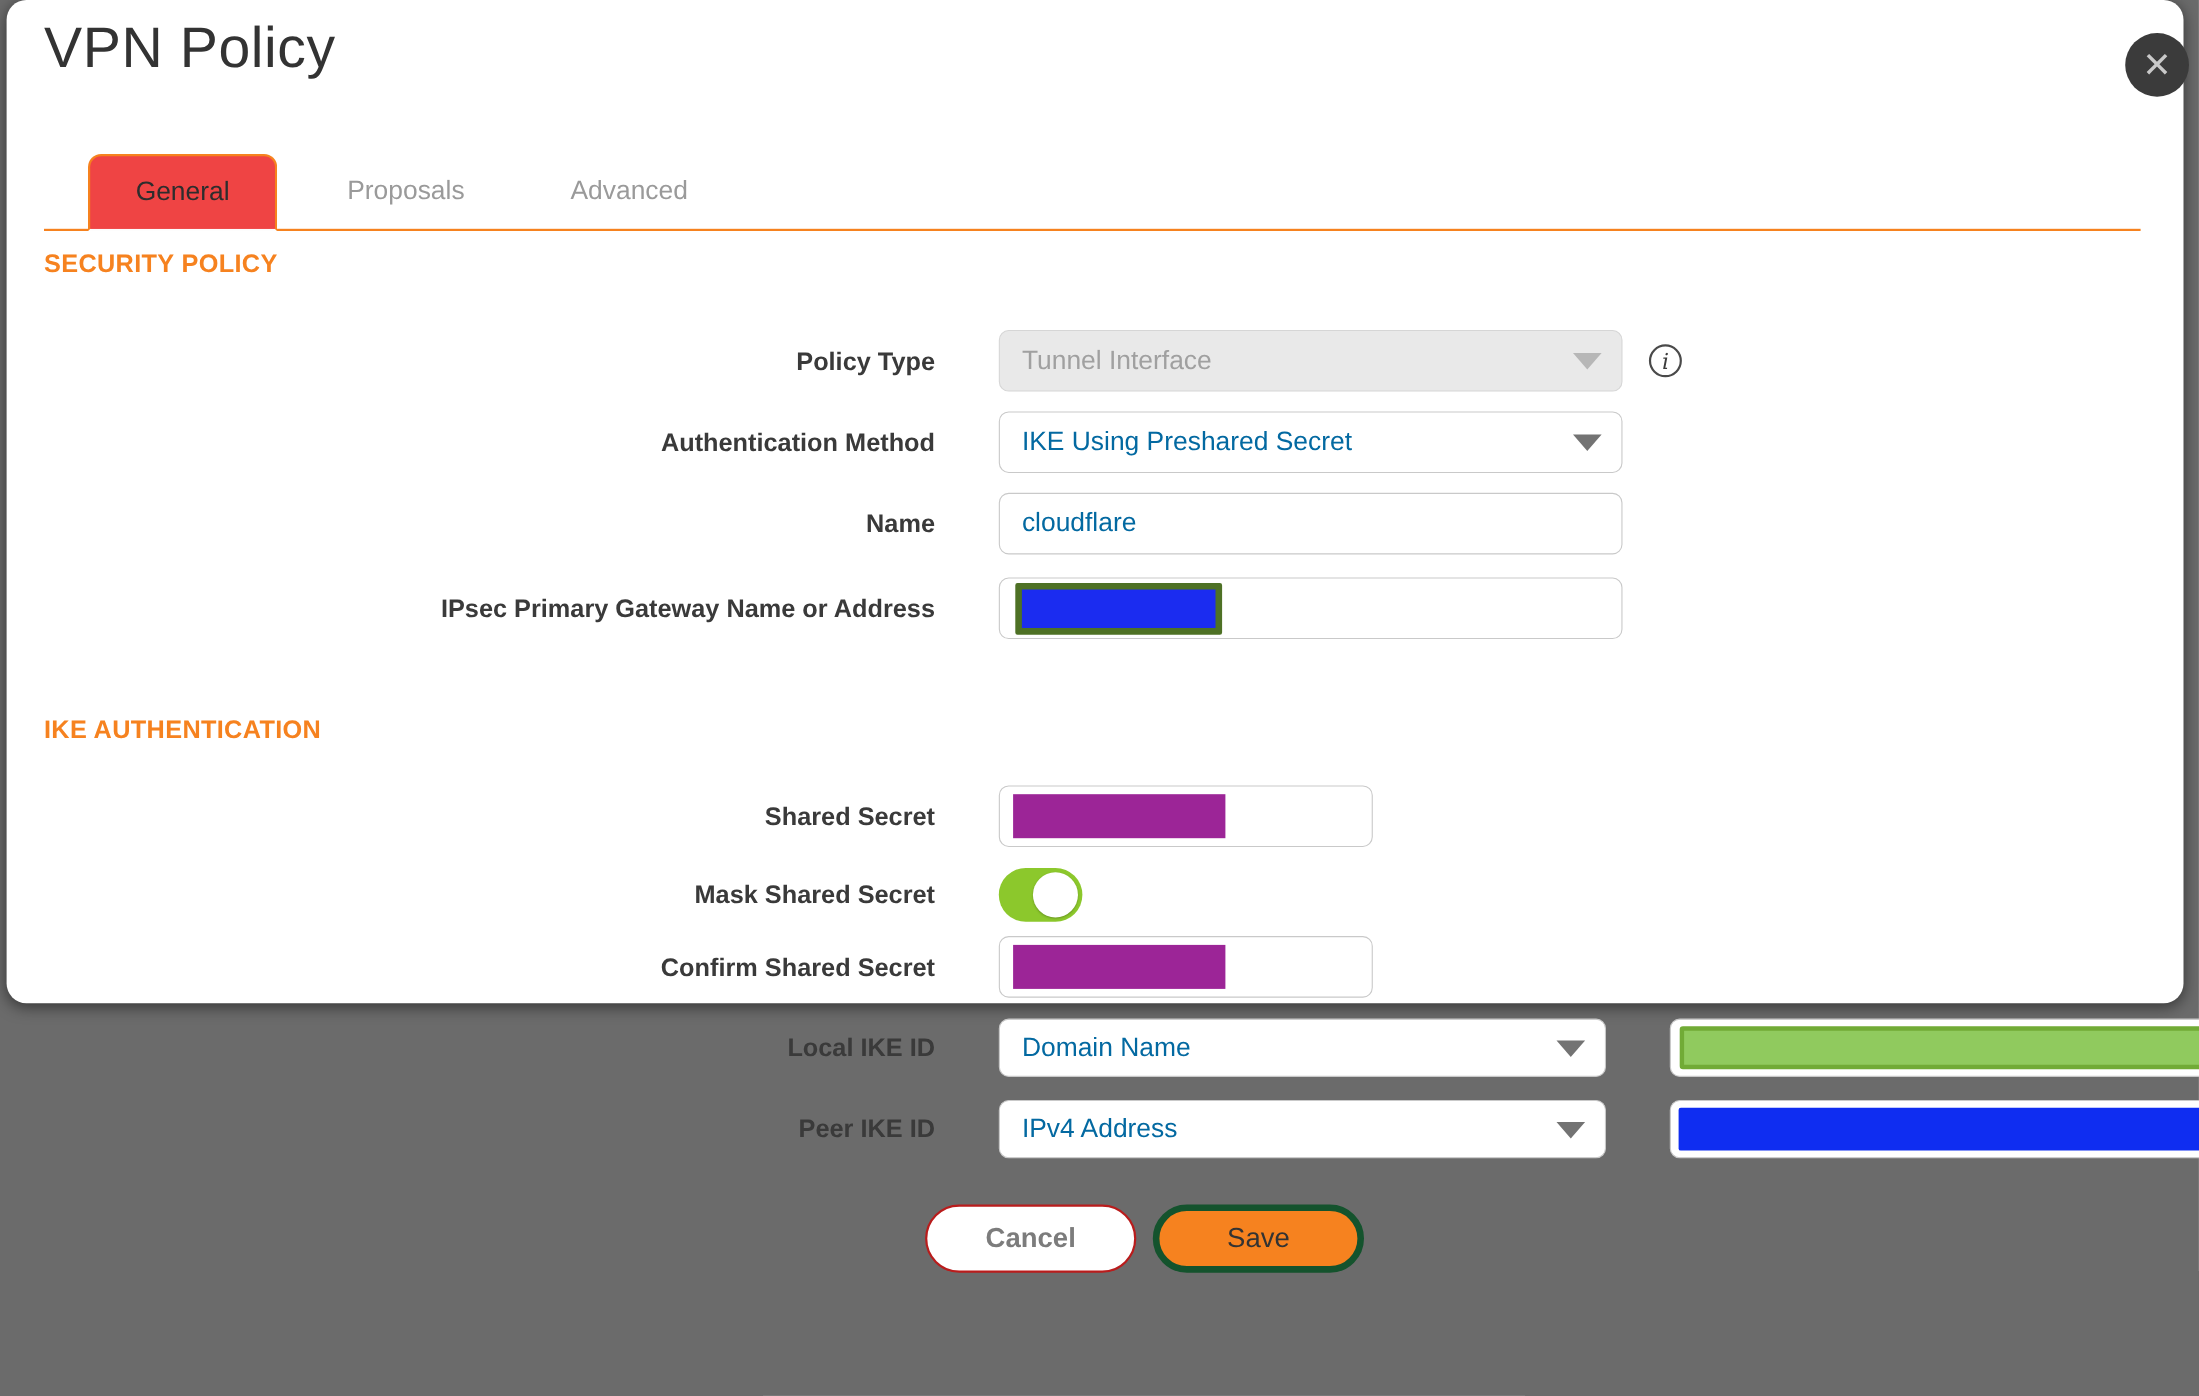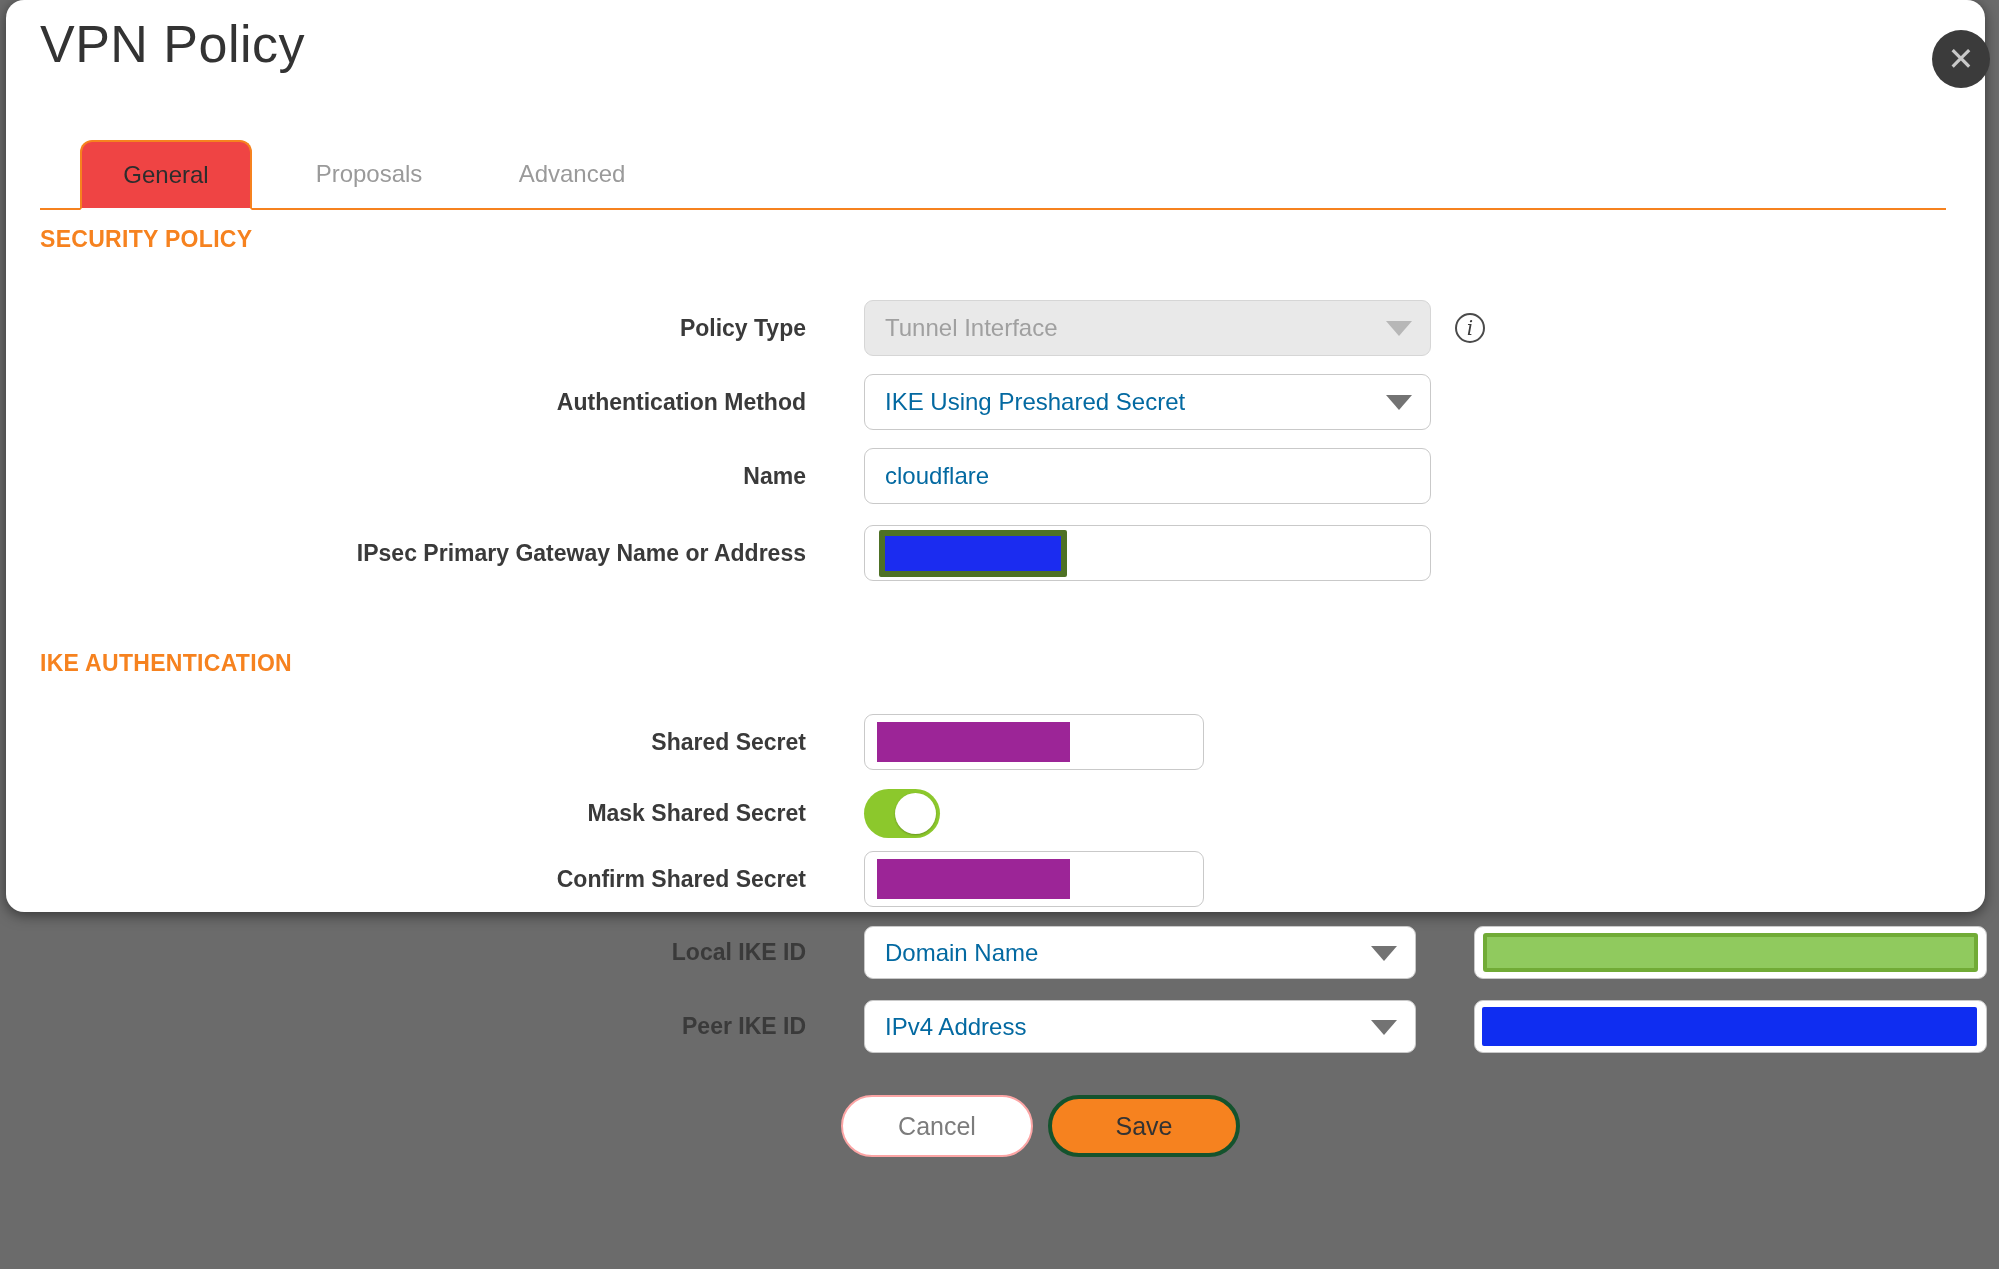--- a/index.html
+++ b/index.html
@@ -43,21 +43,21 @@
     border-radius:12px 12px 0 0; background:#ef4444; color:#2d2d2d;
   }
 
   .section-heading {
     position:absolute; left:34px;
     font-size:23px; font-weight:700; color:#F6821F; letter-spacing:.3px;
   }
   #sec-security { top:226px; }
   #sec-ike { top:650px; }
 
-  .row { position:absolute; left:0; width:100%; display:flex; align-items:center; }
+  .row { position:absolute; left:0; width:100%; display:flex; align-items:center;padding-left:44px; }
   .row-label {
     width:800px; flex:none; text-align:right;
     font-size:23px; font-weight:700; color:#3a3a3a;
   }
   .control { margin-left:58px; position:relative; }
 
   .field {
     height:56px; background:#ffffff;
     border:1px solid #c9c9c9; border-radius:9px;
     display:flex; align-items:center; padding:0 46px 0 20px;
@@ -113,22 +113,22 @@
     box-shadow:0 1px 2px rgba(0,0,0,.25);
   }
   .toggle.on .knob { left:auto; right:4px; }
 
   .btn {
     position:absolute; top:1095px; height:62px; width:192px;
     border-radius:32px; font-size:25px;
     display:flex; align-items:center; justify-content:center;
     cursor:pointer;
   }
-  .btn-cancel { left:835px; background:#ffffff; border:2px solid #fca5a5; color:#7c7c7c; }
-  .btn-save   { left:1042px; background:#F6821F; border:4px solid #14532d; color:#333333; }
+  .btn-cancel { left:835px; background:#ffffff; border:2px solid #b91c1c; color:#7c7c7c;font-weight:bold; }
+  .btn-save   { left:1042px; background:#F6821F; border:6px solid #14532d; color:#333333; }
 </style>
 </head>
 <body>
 
 <div class="modal">
 
   <div class="title">VPN Policy</div>
 
   <div class="tabs">
     <div class="tab active">

